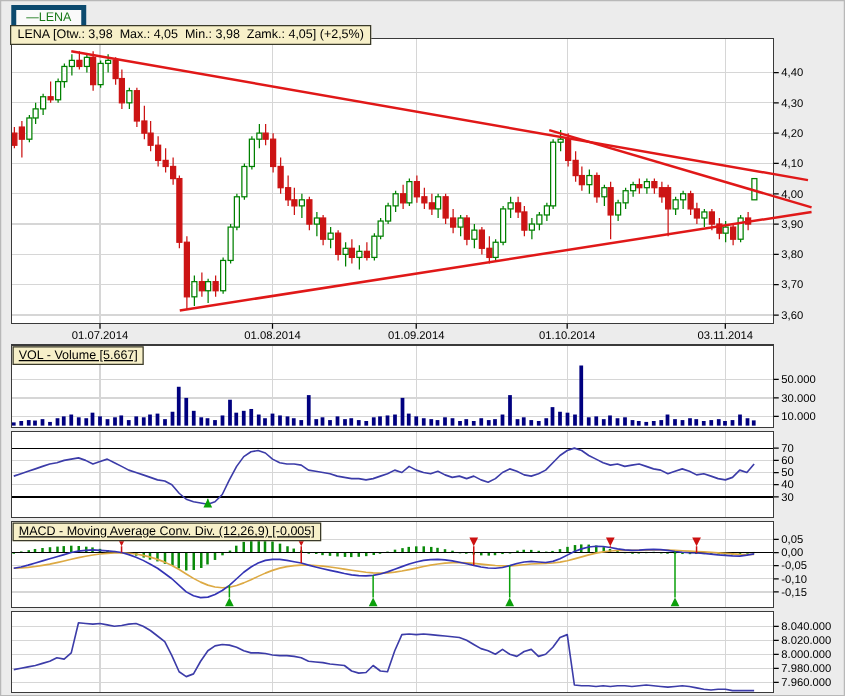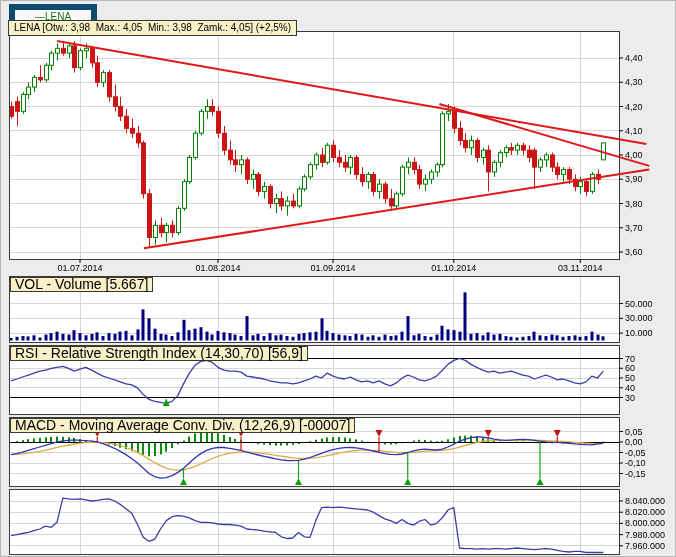--- a/index.html
+++ b/index.html
@@ -5,33 +5,33 @@
   html,body{margin:0;padding:0;}
   #app{
     position:relative; width:676px; height:557px;
     background:#ececec; overflow:hidden;
     font-family:"Liberation Sans", sans-serif;
     border:1px solid #b8b8b8; box-sizing:border-box;
   }
   #chart-svg{position:absolute;left:0;top:0;}
   .overlay{position:absolute; z-index:5;}
   .legend-box{
-    left:8px; top:3px; height:13px; line-height:13px; padding:0 20px;
-    background:#fafafa; border:6px solid #0c4a6e;
+    left:8px; top:3px; height:13px; line-height:13px; padding:0 8px;
+    background:#fafafa; border:4px solid #0c4a6e;
     color:#1a7a1a; font-size:10px; white-space:pre;
   }
   .info-box{
     left:7px; top:19px; height:12px; line-height:12px; padding:1px 5px;
     background:#f7f0c9; border:1px solid #3a3a2a;
     color:#000; font-size:10px; white-space:pre;
   }
   .panel-label{
     height:11px; line-height:11px; padding:1px 4px;
     background:#f7f0c9; border:1px solid #3a3a2a;
-    color:#000; font-size:14px; white-space:pre;
+    color:#000; font-size:10px; white-space:pre;text-decoration:underline;
   }
   #vol-label{left:9px; top:276px;}
   #rsi-label{left:9px; top:345px;}
   #macd-label{left:9px; top:417px;}
   #ad-label{left:9px; top:489px;}
   text{font-family:"Liberation Sans", sans-serif;}
 </style>
 </head>
 <body>
 
@@ -648,15 +648,14 @@
           <text x="624" y="547.8" font-size="9" fill="#000000">7.960.000</text>
         </g>
       </g>
     </svg>
 
   <div class="overlay legend-box"><span>—</span><span>LENA</span></div>
 
   <div class="overlay info-box">LENA [Otw.: 3,98  Max.: 4,05  Min.: 3,98  Zamk.: 4,05] (+2,5%)</div>
 
   <div id="vol-label" class="overlay panel-label">VOL - Volume [5.667]</div>
-  <div id="rsi-label" class="overlay panel-label">RSI - Relative Strength Index (14,30,70) [56,9]</div>
-  <div id="macd-label" class="overlay panel-label">MACD - Moving Average Conv. Div. (12,26,9) [-00007]</div>
+  <div id="macd-label" class="overlay panel-label">MACD - Moving Average Conv. Div. (12,26,9) [-0,005]</div>
 </div>
 
 </body></html>

